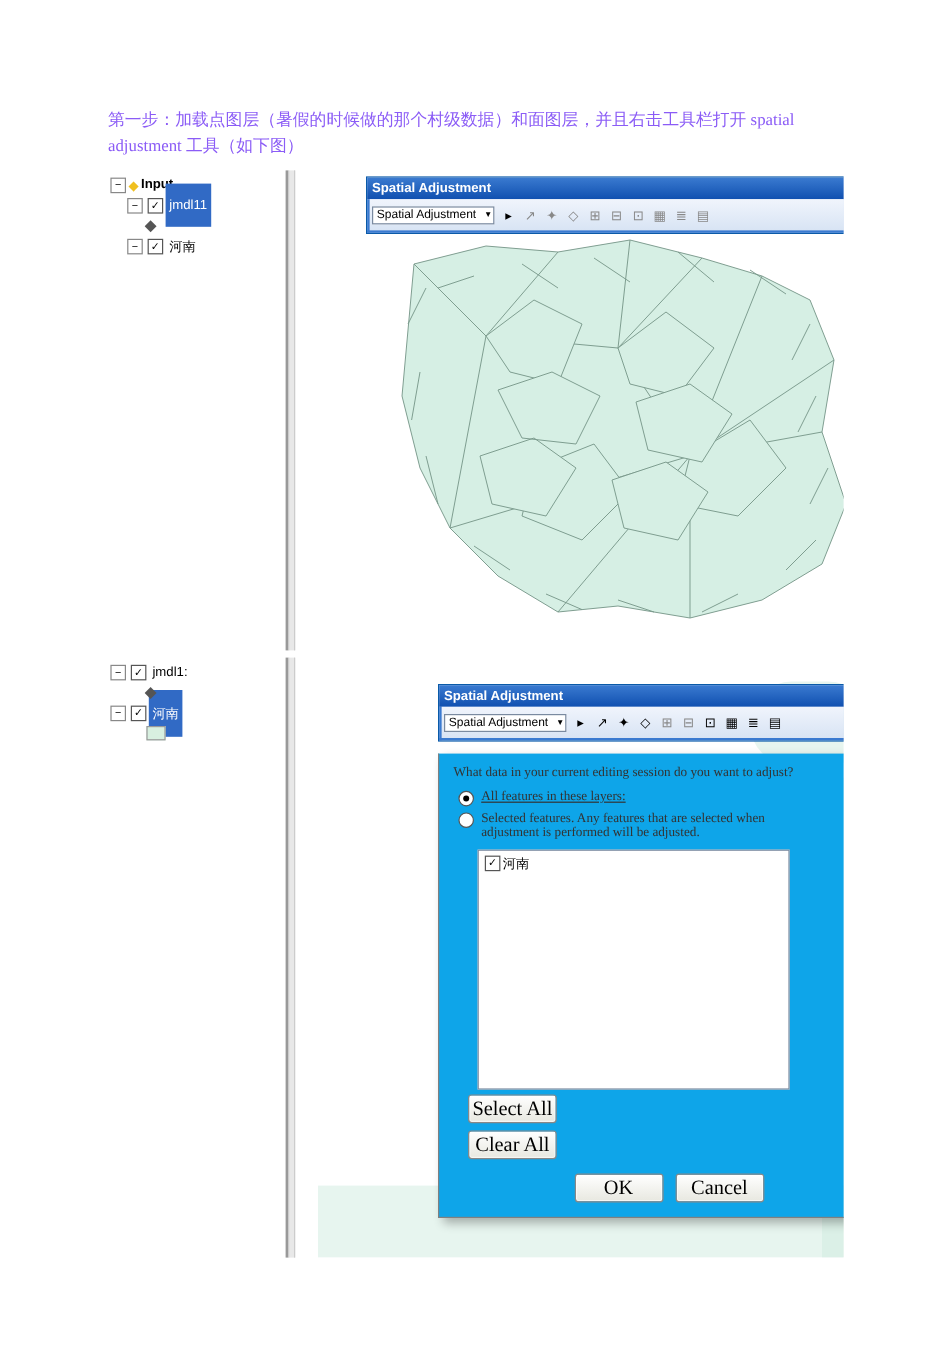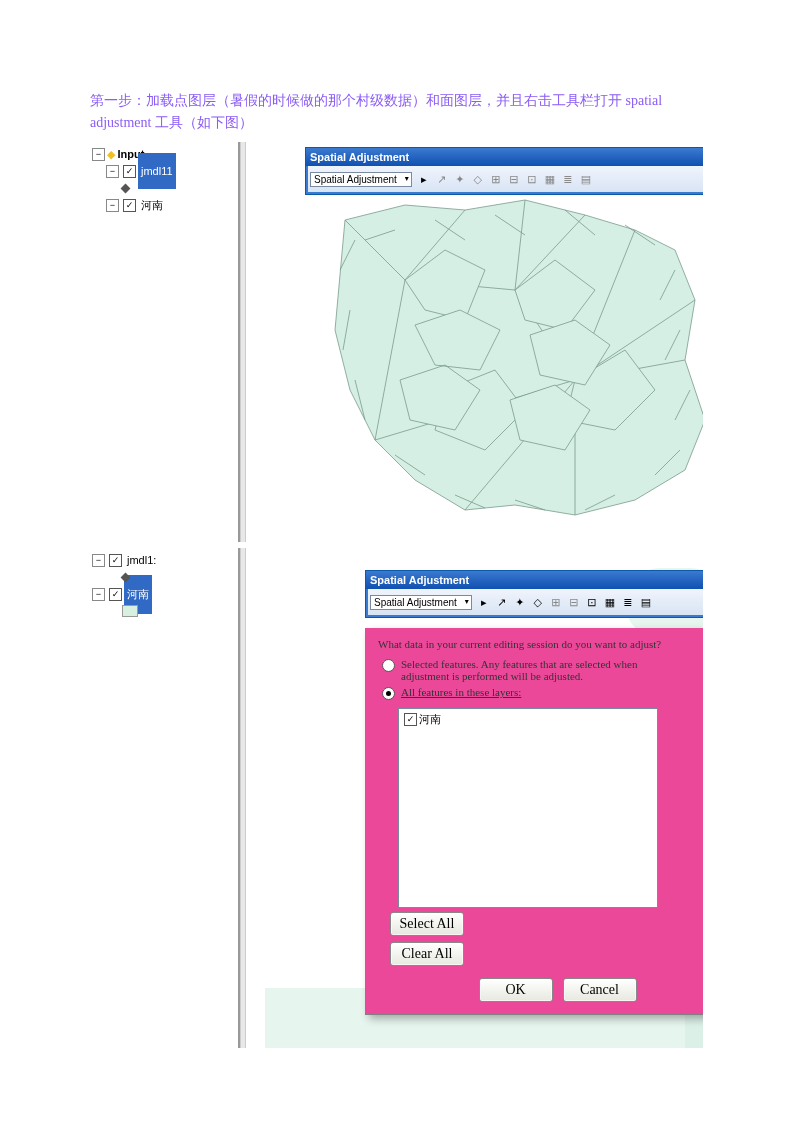--- a/index.html
+++ b/index.html
@@ -24,31 +24,31 @@
 .sa-toolbar{position:absolute;background:linear-gradient(#e8f0ff,#c8d8f0);border:1px solid #0a5aa8;font-family:Liberation Sans, sans-serif;font-size:11px}
 .sa-title{background:linear-gradient(#3a7ad0,#1050b0);color:#fff;padding:2px 4px;font-weight:bold;height:14px;display:flex;align-items:center;justify-content:space-between}
 .sa-body{background:linear-gradient(#f0f4fc,#d8e4f4);padding:2px;border:2px solid #3a7ad0;border-top:none;height:22px;display:flex;align-items:center}
 .sa-dd{background:#fff;border:1px solid #7a8aa0;font-size:10px;padding:1px 14px 1px 3px;position:relative;margin-right:4px}
 .sa-dd::after{content:"▾";position:absolute;right:2px;top:1px;font-size:8px}
 .tool-icons{display:flex;gap:2px}
 .tool-icons span{width:16px;height:16px;display:flex;align-items:center;justify-content:center;font-size:11px;color:#888}
 .tool-icons span.active{color:#000}
 .dialog{position:absolute;font-family:Tahoma;font-size:11px;box-shadow:4px 4px 8px rgba(0,0,0,0.3)}
 .dlg-title{background:linear-gradient(#3a7ad0,#1050b0);color:#fff;padding:3px 4px;font-weight:bold;display:flex;align-items:center;justify-content:space-between;height:16px;border:1px solid #0a5aa8}
-.dlg-body{background:#ec4899;border:1px solid #808080;border-top:none;padding:10px 12px 12px 12px}
+.dlg-body{background:#0ea5e9;border:1px solid #808080;border-top:none;padding:10px 12px 12px 12px}
 .dlg-q{margin-bottom:8px;color:#333}
 .radio-row{display:flex;align-items:flex-start;margin-bottom:4px}
 .radio{width:11px;height:11px;border:1px solid #555;border-radius:50%;margin:1px 6px 0 4px;display:flex;align-items:center;justify-content:center;background:#fff}
 .radio.checked::after{content:"";width:5px;height:5px;background:#000;border-radius:50%}
 .opt-text{flex:1;color:#333}
 .underline{text-decoration:underline}
 .list-box{background:#fff;border:1px solid #7a8aa0;height:200px;width:260px;margin:4px 0 0 20px;padding:3px;box-sizing:border-box;display:inline-block;vertical-align:top}
 .list-item{display:flex;align-items:center;height:14px}
 .side-btns{display:inline-flex;flex-direction:column;gap:6px;margin-left:12px;vertical-align:top;margin-top:4px}
-.win-btn{width:72px;height:22px;background:linear-gradient(#fff,#e8e8e0);border:1px solid #888;border-radius:3px;font-size:14px;display:flex;align-items:center;justify-content:center;box-shadow:inset 0 0 0 1px rgba(255,255,255,0.6)}
+.win-btn{width:72px;height:22px;background:linear-gradient(#fff,#e8e8e0);border:1px solid #888;border-radius:3px;font-size:17px;display:flex;align-items:center;justify-content:center;box-shadow:inset 0 0 0 1px rgba(255,255,255,0.6)}
 .dlg-footer{display:flex;justify-content:center;gap:10px;margin-top:12px}
 .map-blob{position:absolute;background:#d0ece0;opacity:0.5}
 </style>
 </head>
 <body>
 
 <div class="page">
 
 <div class="step">第一步：加载点图层（暑假的时候做的那个村级数据）和面图层，并且右击工具栏打开 spatial adjustment 工具（如下图）</div>
 
@@ -156,28 +156,28 @@
           <span class="active">≣</span>
           <span class="active">▤</span>
         </div>
       </div>
     </div>
 
     <div class="dialog" style="left:100px;top:80px;width:385px">
       <div class="dlg-body">
         <div class="dlg-q">What data in your current editing session do you want to adjust?</div>
         <div class="radio-row">
+          <span class="radio checked"></span>
+          <span class="opt-text"><span class="underline">All features in these layers:</span></span>
+        </div>
+        <div class="radio-row">
           <span class="radio"></span>
           <span class="opt-text">
             <span>Selected features.  Any features that are selected when</span><br><span>adjustment is performed will be adjusted.</span>
           </span>
-        </div>
-        <div class="radio-row">
-          <span class="radio checked"></span>
-          <span class="opt-text"><span class="underline">All features in these layers:</span></span>
         </div>
         <div>
           <div class="list-box">
             <div class="list-item">
               <span class="chk">✓</span>
               <span>河南</span>
             </div>
           </div>
           <div class="side-btns">
             <div class="win-btn">Select All</div>

